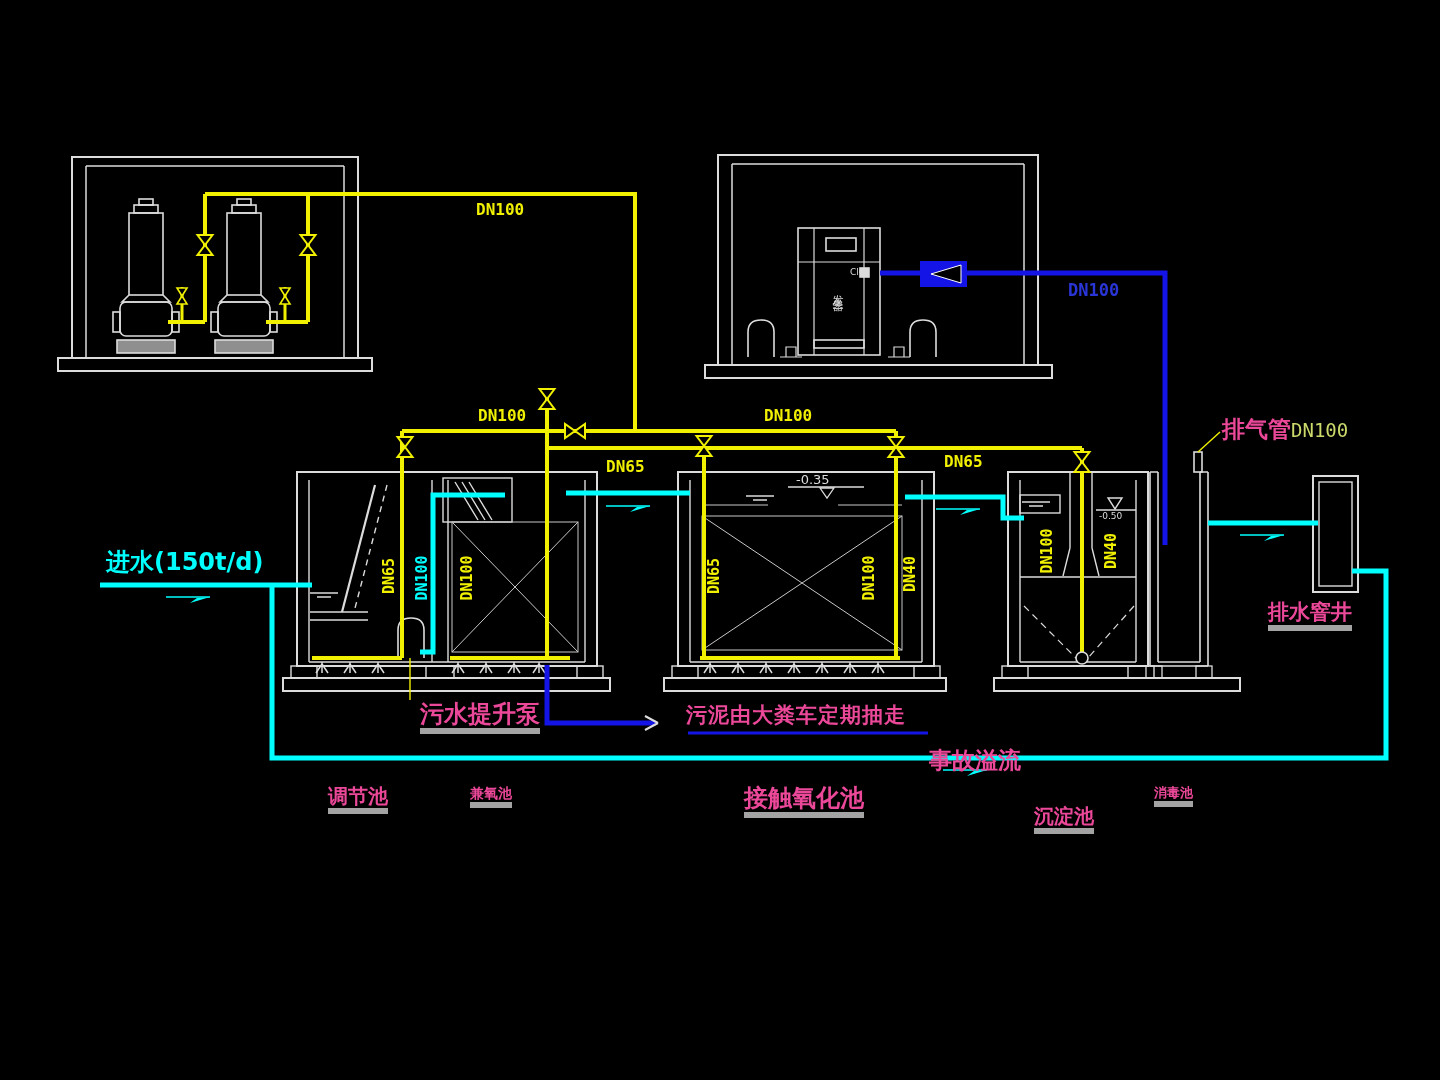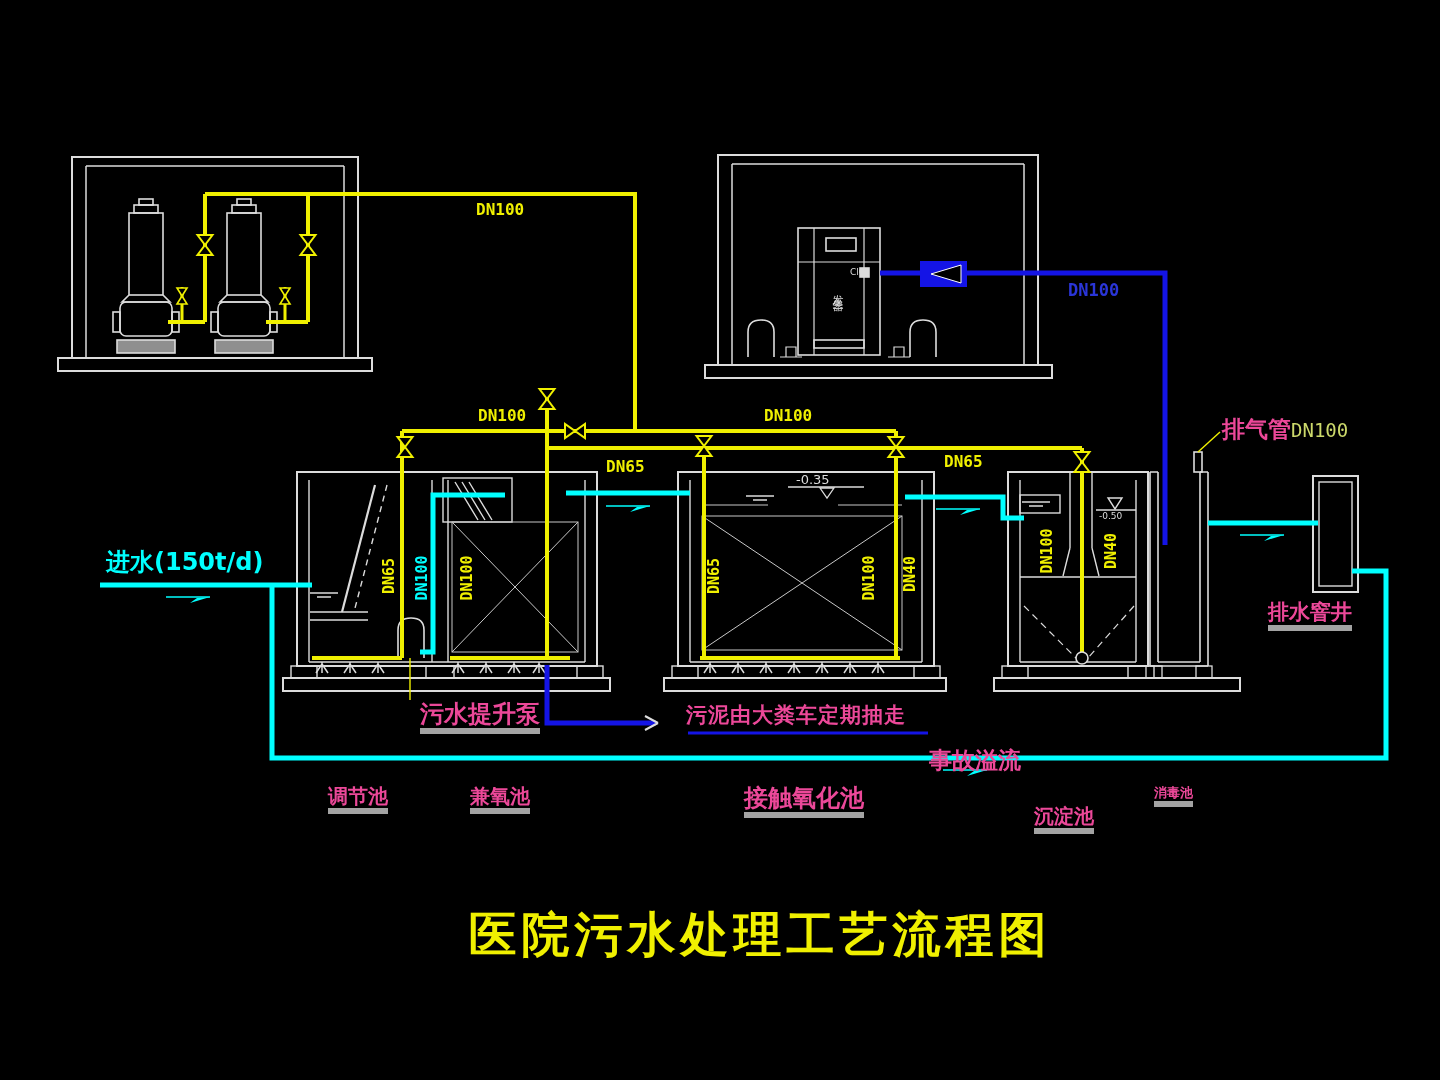--- a/index.html
+++ b/index.html
@@ -256,26 +256,25 @@
 <div class="lbl" style="left:1222px;top:418px;">
   <span class="cn" style="font-size:23px;">排气管</span><span style="font:19px 'DejaVu Sans Mono',monospace;color:#ccd96b;">DN100</span>
 </div>
 
 <div class="lbl cn u" style="left:1268px;top:602px;font-size:21px;">排水窨井</div>
 <div class="lbl cn u" style="left:420px;top:702px;font-size:24px;">污水提升泵</div>
 <div class="lbl cn" style="left:686px;top:705px;font-size:21px;letter-spacing:1px;">污泥由大粪车定期抽走</div>
 <div class="lbl cn" style="left:929px;top:729px;font-size:23px;margin-top:20px;">事故溢流</div>
 
 <div class="lbl cn u" style="left:328px;top:786px;font-size:20px;">调节池</div>
-<div class="lbl cn u" style="left:470px;top:786px;font-size:20px;">兼氧池</div>
+<div class="lbl cn u" style="left:470px;top:786px;font-size:14px;">兼氧池</div>
 <div class="lbl cn u" style="left:744px;top:786px;font-size:24px;">接触氧化池</div>
 <div class="lbl cn u" style="left:1034px;top:786px;font-size:20px;margin-top:20px;">沉淀池</div>
 <div class="lbl cn u" style="left:1154px;top:786px;font-size:13px;">消毒池</div>
 
 <div class="lbl white" style="left:796px;top:473px;font-size:13px;">-0.35</div>
 <div class="lbl white" style="left:1099px;top:512px;font-size:9px;">-0.50</div>
 
 <div class="lbl white" style="left:828px;top:268px;font-size:9px;padding-left:22px;">ClO₂</div>
 <div class="lbl white vert-cjk" style="left:832px;top:286px;font-size:11px;letter-spacing:3px;">发生器</div>
 
-<div class="title">医院污水处理工艺流程图</div>
 
 </div>
 
 </body></html>

